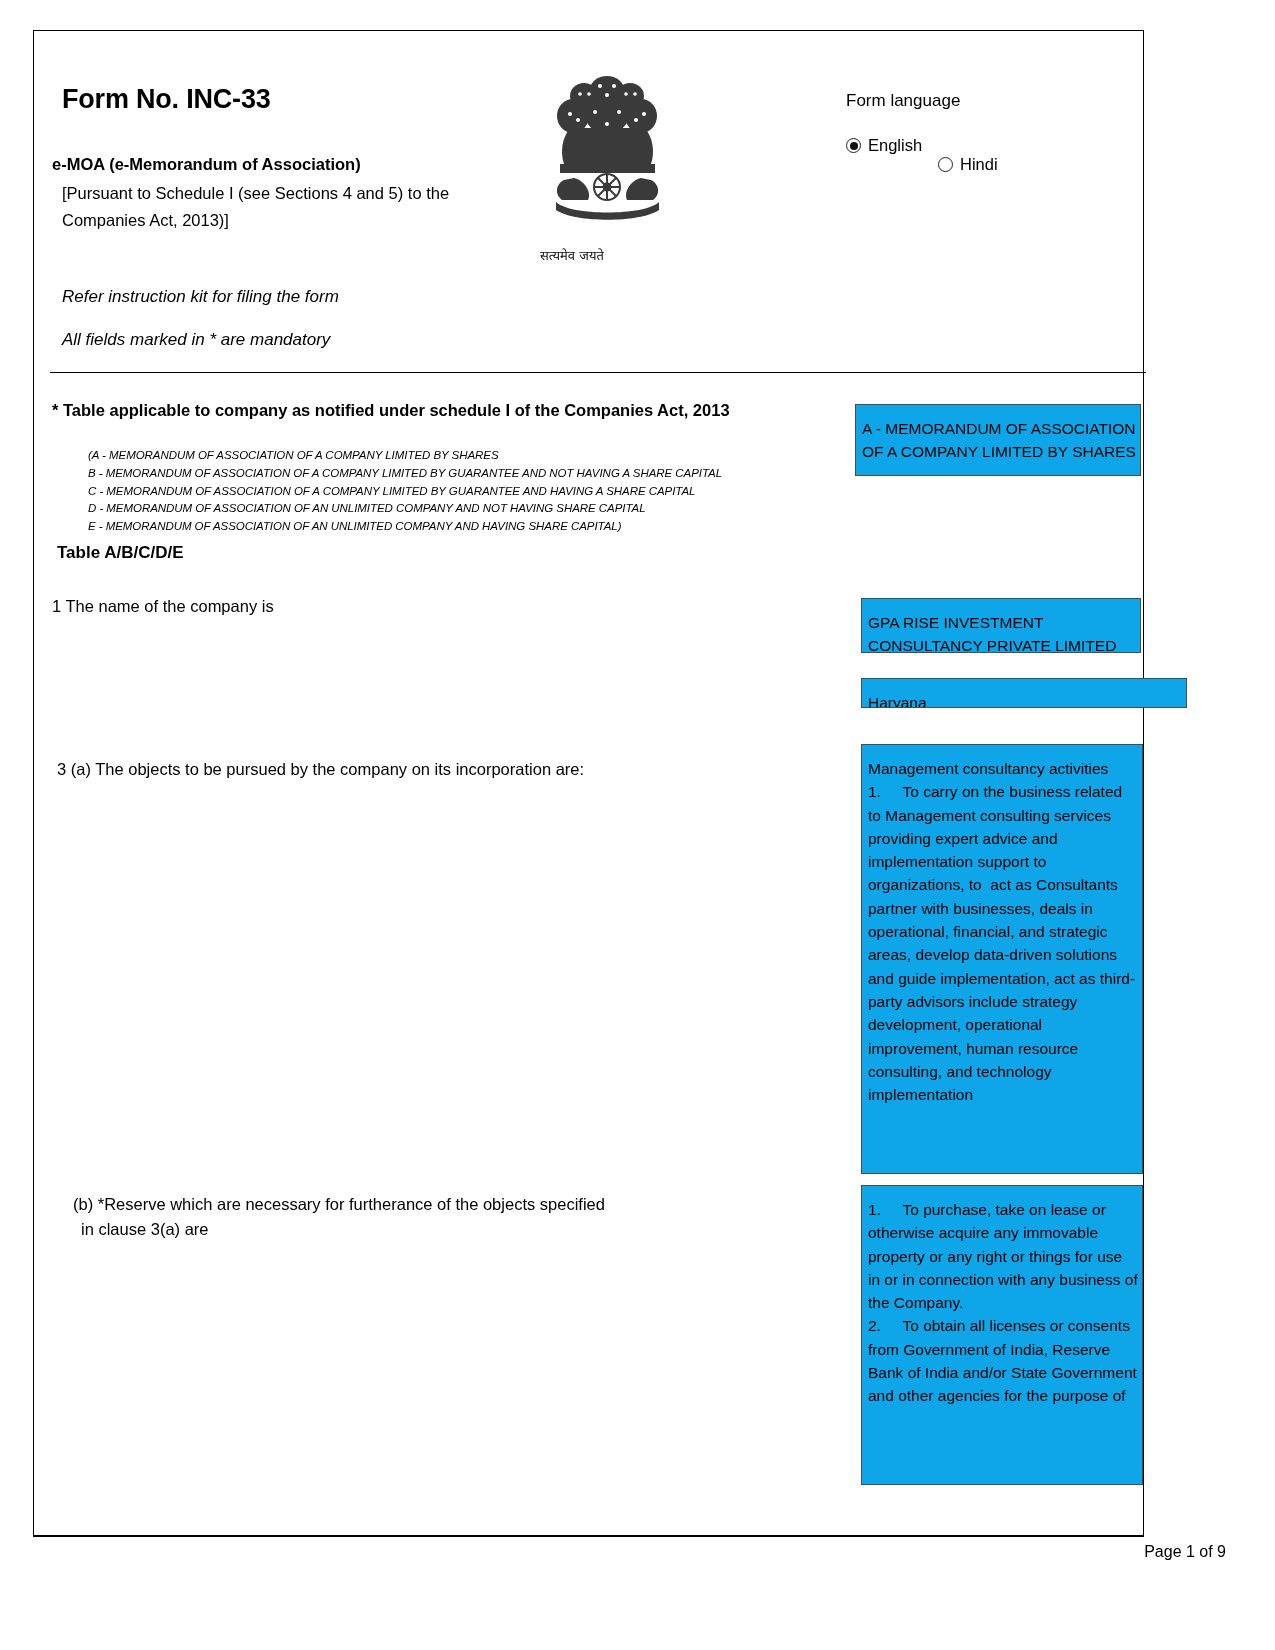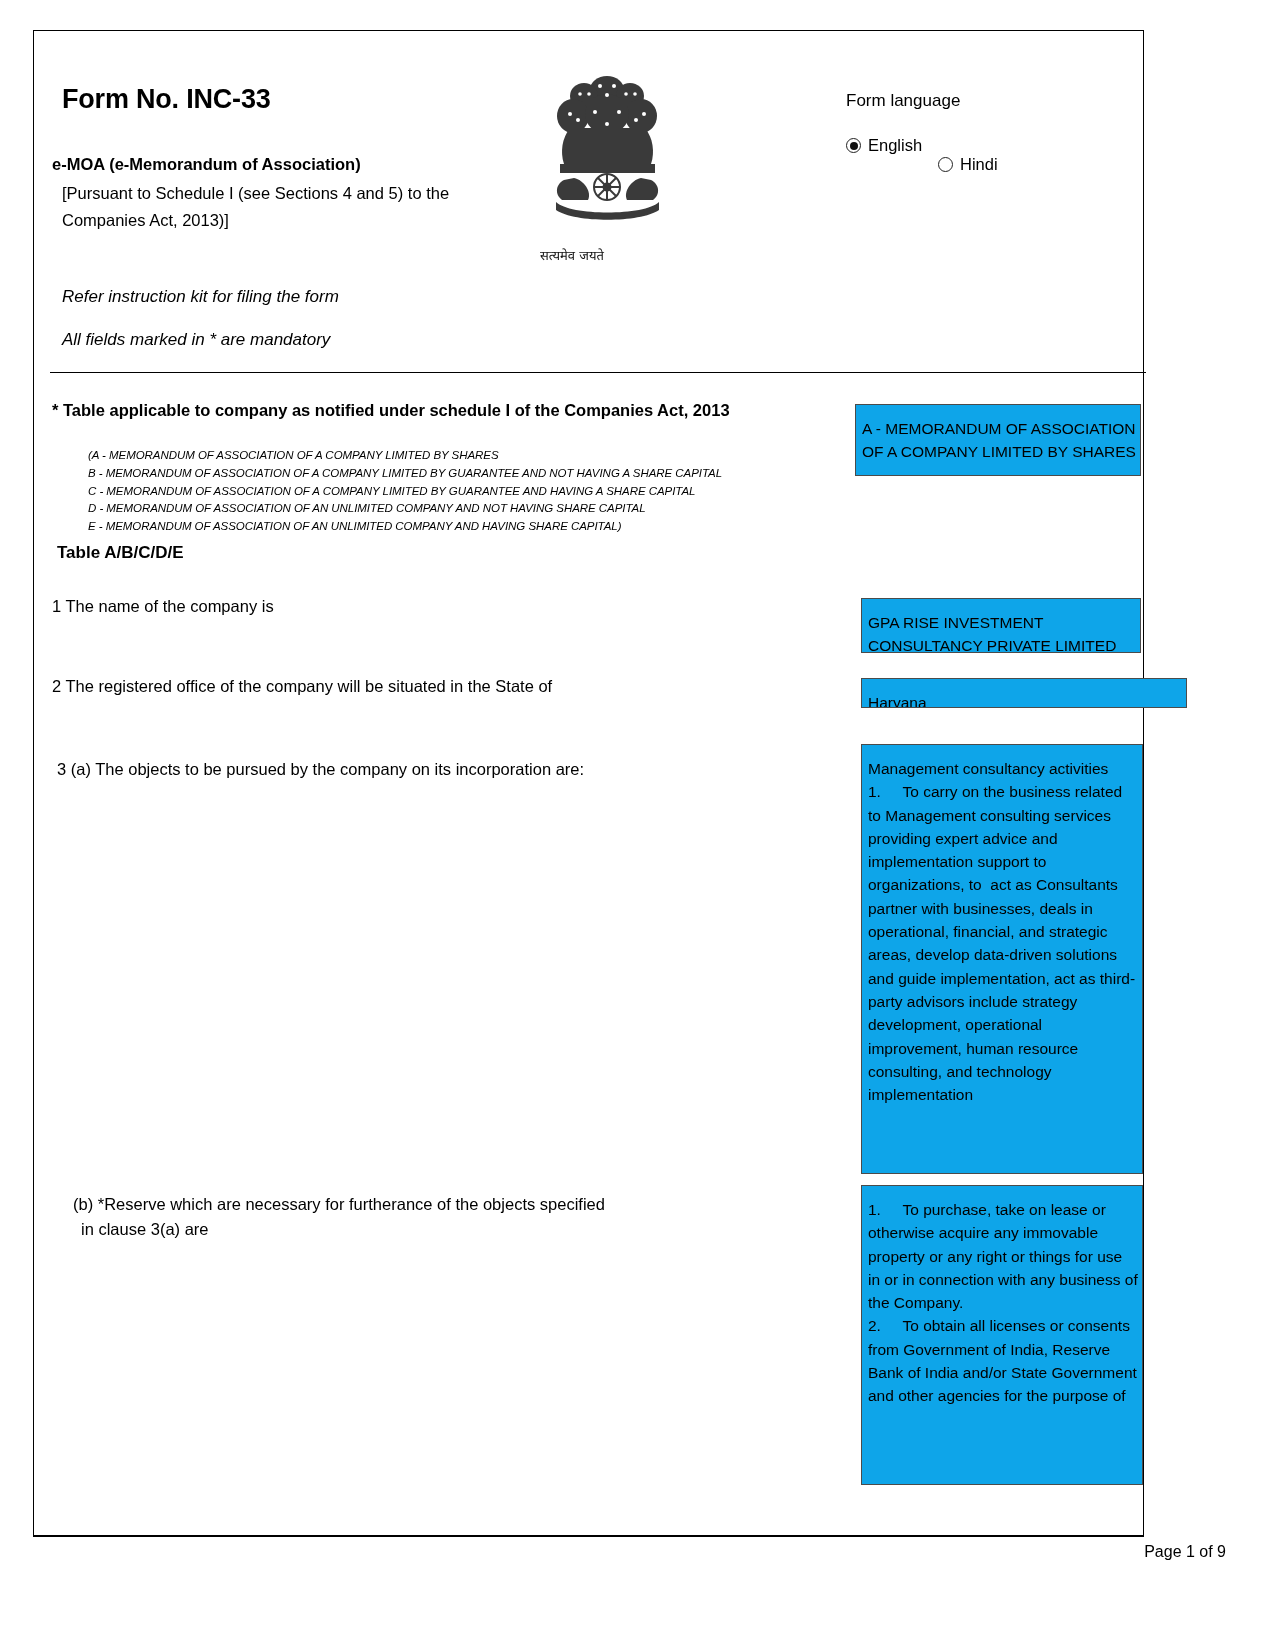--- a/index.html
+++ b/index.html
@@ -297,21 +297,20 @@
     <div>D - MEMORANDUM OF ASSOCIATION OF AN UNLIMITED COMPANY AND NOT HAVING SHARE CAPITAL</div>
     <div>E - MEMORANDUM OF ASSOCIATION OF AN UNLIMITED COMPANY AND HAVING SHARE CAPITAL)</div>
   </div>
   <div class="vbox vbox-table">A - MEMORANDUM OF ASSOCIATION OF A COMPANY LIMITED BY SHARES</div>
 
   <div class="table-abcde">Table A/B/C/D/E</div>
 
   <div class="lbl lbl-1">1 The name of the company is</div>
   <div class="vbox vbox-name">GPA RISE INVESTMENT CONSULTANCY PRIVATE LIMITED</div>
 
-  <div class="lbl lbl-2">2 The registered office of the company will be situated in the State of</div>
   <div class="vbox vbox-state">Haryana</div>
 
   <div class="lbl lbl-3a">3 (a) The objects to be pursued by the company on its incorporation are:</div>
   <div class="vbox vbox-objects">Management consultancy activities
 1.	To carry on the business related to Management consulting services providing expert advice and implementation support to organizations, to  act as Consultants partner with businesses, deals in operational, financial, and strategic areas, develop data-driven solutions and guide implementation, act as third-party advisors include strategy development, operational improvement, human resource consulting, and technology implementation</div>
 
   <div class="lbl lbl-3b">
     <span>(b) *Reserve which are necessary for furtherance of the objects specified</span>
     <span class="indent">in clause 3(a) are</span>
   </div>

